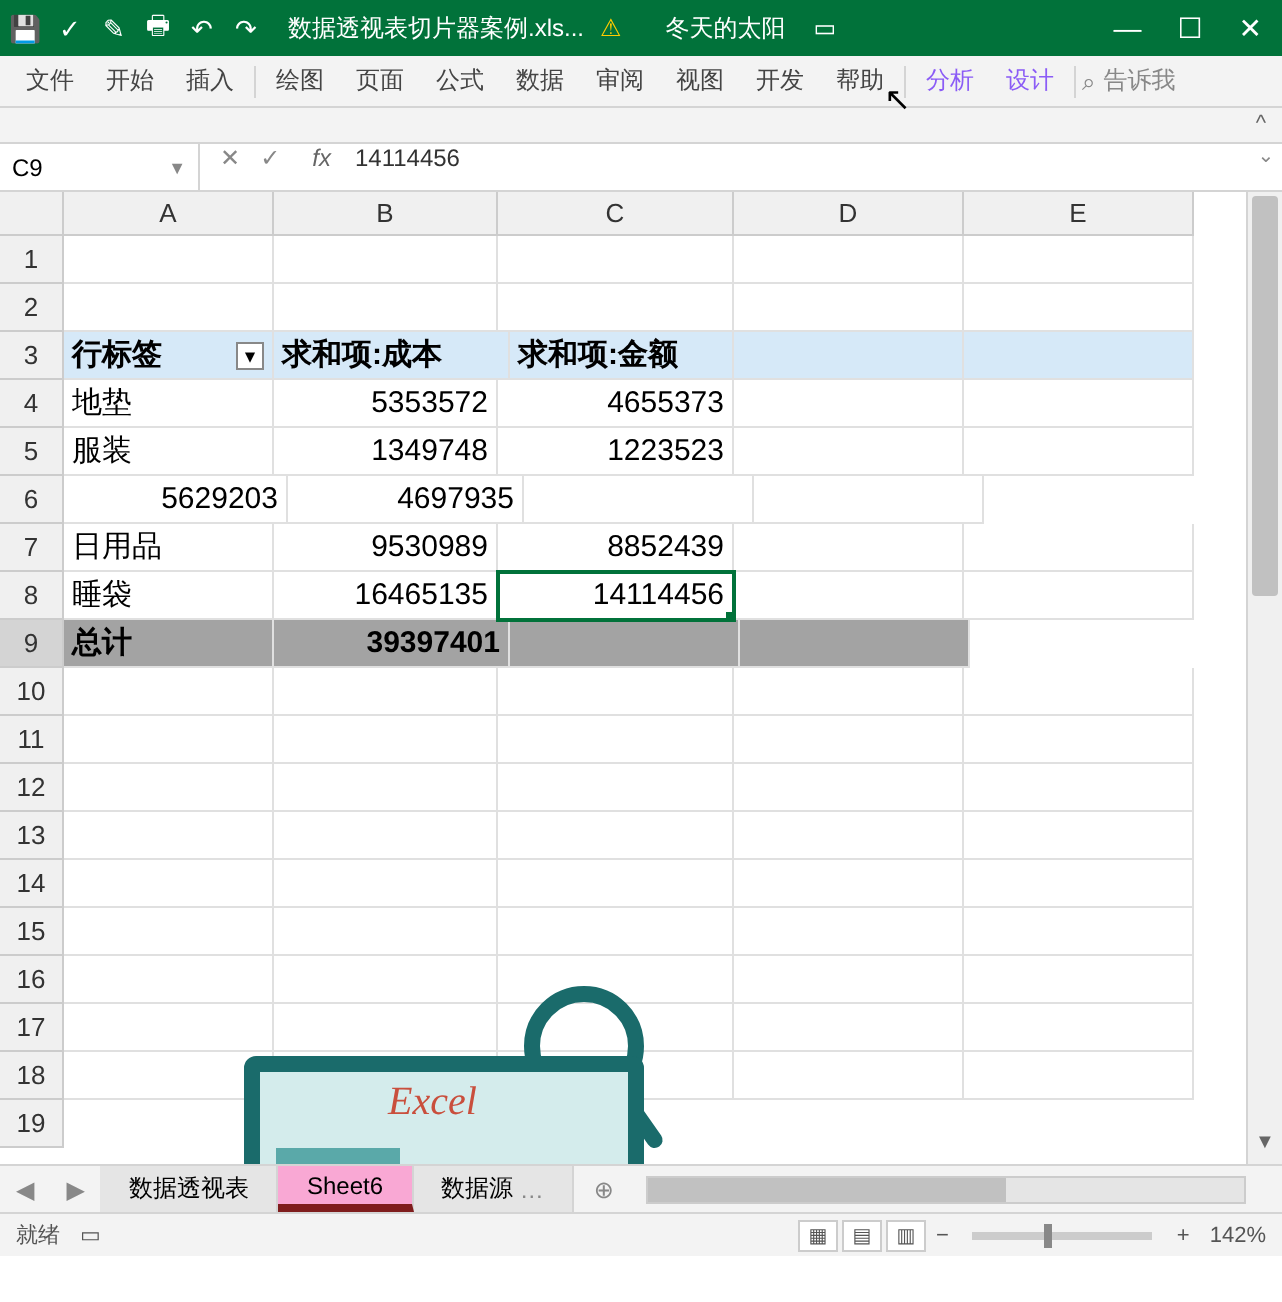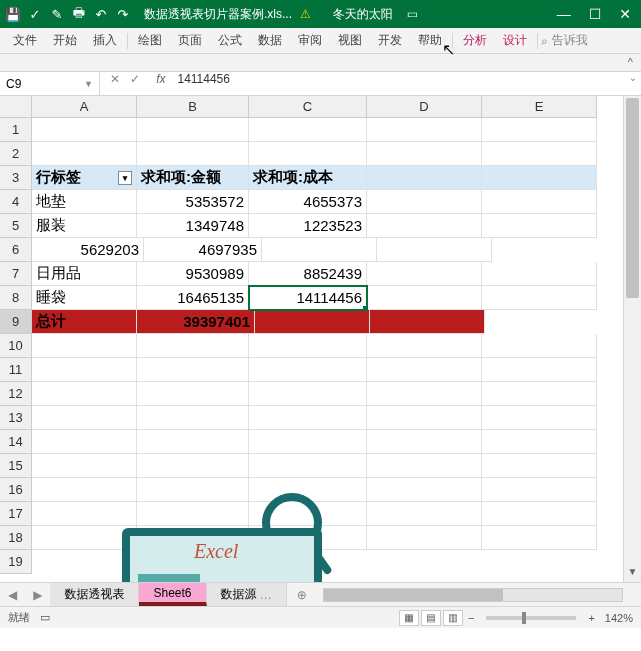--- a/index.html
+++ b/index.html
@@ -9,21 +9,21 @@
 .titlebar .qat span{width:14px;height:14px;display:flex;align-items:center;justify-content:center;cursor:pointer;font-size:13px}
 .titlebar .docname{flex:0 0 auto;margin-left:14px;white-space:nowrap}
 .titlebar .warn{color:#ffcc00;margin:0 4px 0 8px}
 .titlebar .user{margin-left:18px}
 .titlebar .spacer{flex:1}
 .titlebar .wbtns{display:flex;gap:18px;margin-right:4px}
 .titlebar .wbtns span{cursor:pointer;font-size:14px}
 .ribbon-tabs{height:26px;background:#f3f3f3;border-bottom:1px solid #d4d4d4;display:flex;align-items:center;font-size:12px;padding:0 6px;gap:2px}
 .ribbon-tabs .tab{padding:2px 7px;cursor:pointer;color:#444}
 .ribbon-tabs .sep{width:1px;height:16px;background:#d4d4d4;margin:0 1px}
-.ribbon-tabs .ctx{color:#be185d}
+.ribbon-tabs .ctx{color:#8b5cf6}
 .ribbon-tabs .tell{color:#888;display:flex;align-items:center;gap:4px}
 .ribbon-tabs .cursor{position:absolute;left:442px;top:40px;font-size:16px;color:#000;pointer-events:none;z-index:50}
 .ribbon-body{height:18px;background:#f3f3f3;border-bottom:1px solid #d4d4d4;position:relative}
 .ribbon-body .collapse{position:absolute;right:8px;top:2px;font-size:11px;color:#666;cursor:pointer}
 .namebox-row{height:24px;display:flex;align-items:flex-start;border-bottom:1px solid #d4d4d4;font-size:12px;background:#fff}
 .namebox{width:100px;padding:0 6px;border-right:1px solid #d4d4d4;height:100%;display:flex;align-items:center}
 .namebox .dd{margin-left:auto;color:#888;font-size:9px}
 .fx-btns{display:flex;align-items:center;gap:10px;padding:0 10px;color:#888}
 .fx-btns span{cursor:pointer}
 .fx-label{font-style:italic;color:#666;padding:0 6px}
@@ -36,21 +36,21 @@
 .rowheads{width:32px;background:#f0f0f0;border-right:1px solid #ccc}
 .rowheads div{height:24px;border-bottom:1px solid #ccc;display:flex;align-items:center;justify-content:center;font-size:13px;color:#333;cursor:pointer}
 .rowheads .sel{background:#d4d4d4}
 .cells{position:relative;flex:1}
 .row{display:flex;height:24px}
 .cell{border-right:1px solid #e0e0e0;border-bottom:1px solid #e0e0e0;font-size:15px;padding:0 4px;display:flex;align-items:center;overflow:hidden;white-space:nowrap}
 .cA{width:105px}.cB{width:112px}.cC{width:118px}.cD{width:115px}.cE{width:115px}
 .num{justify-content:flex-end}
 .hdr{font-weight:bold;background:#d6e9f8}
 .hdr .filter{margin-left:auto;width:14px;height:14px;border:1px solid #888;background:#fff;font-size:9px;display:flex;align-items:center;justify-content:center;cursor:pointer}
-.tot{font-weight:bold;background:#b91c1c}
+.tot{font-weight:bold;background:#a3a3a3}
 .active-cell{outline:2px solid #01723a;outline-offset:-1px;position:relative}
 .fill-handle{position:absolute;right:-3px;bottom:-3px;width:6px;height:6px;background:#01723a}
 .scroll-v{width:18px;background:#f0f0f0;border-left:1px solid #d4d4d4;position:relative}
 .scroll-v .thumb{position:absolute;top:2px;left:2px;right:2px;height:200px;background:#c1c1c1;border-radius:2px}
 .scroll-v .arr{position:absolute;left:0;right:0;height:16px;text-align:center;font-size:10px;color:#666;cursor:pointer}
 .illus{position:absolute;left:90px;top:380px;width:230px;height:180px;pointer-events:none}
 .monitor{position:absolute;left:0;top:30px;width:200px;height:130px;border:8px solid #1a6b6b;border-radius:6px;background:#d4ecec}
 .chart{position:absolute;left:8px;top:38px;width:62px;height:58px;background:#5aa9a9;display:flex;align-items:flex-end;justify-content:space-around;padding:4px}
 .excel-text{position:absolute;left:64px;top:4px;color:#c94f3d;font-size:20px;font-style:italic;font-family:cursive}
 .magnifier{position:absolute;left:140px;top:-5px;width:60px;height:60px;border:8px solid #1a6b6b;border-radius:50%}
@@ -181,22 +181,22 @@
             <div class="cell cB"></div>
             <div class="cell cC"></div>
             <div class="cell cD"></div>
             <div class="cell cE"></div>
           </div>
           <div class="row">
             <div class="cell cA hdr">
               <span>行标签</span>
               <span class="filter">▾</span>
             </div>
+            <div class="cell cC hdr">求和项:成本</div>
             <div class="cell cB hdr">求和项:金额</div>
-            <div class="cell cC hdr">求和项:成本</div>
             <div class="cell cD hdr"></div>
             <div class="cell cE hdr"></div>
           </div>
           <div class="row">
             <div class="cell cA">地垫</div>
             <div class="cell cB num">5353572</div>
             <div class="cell cC num">4655373</div>
             <div class="cell cD"></div>
             <div class="cell cE"></div>
           </div>

